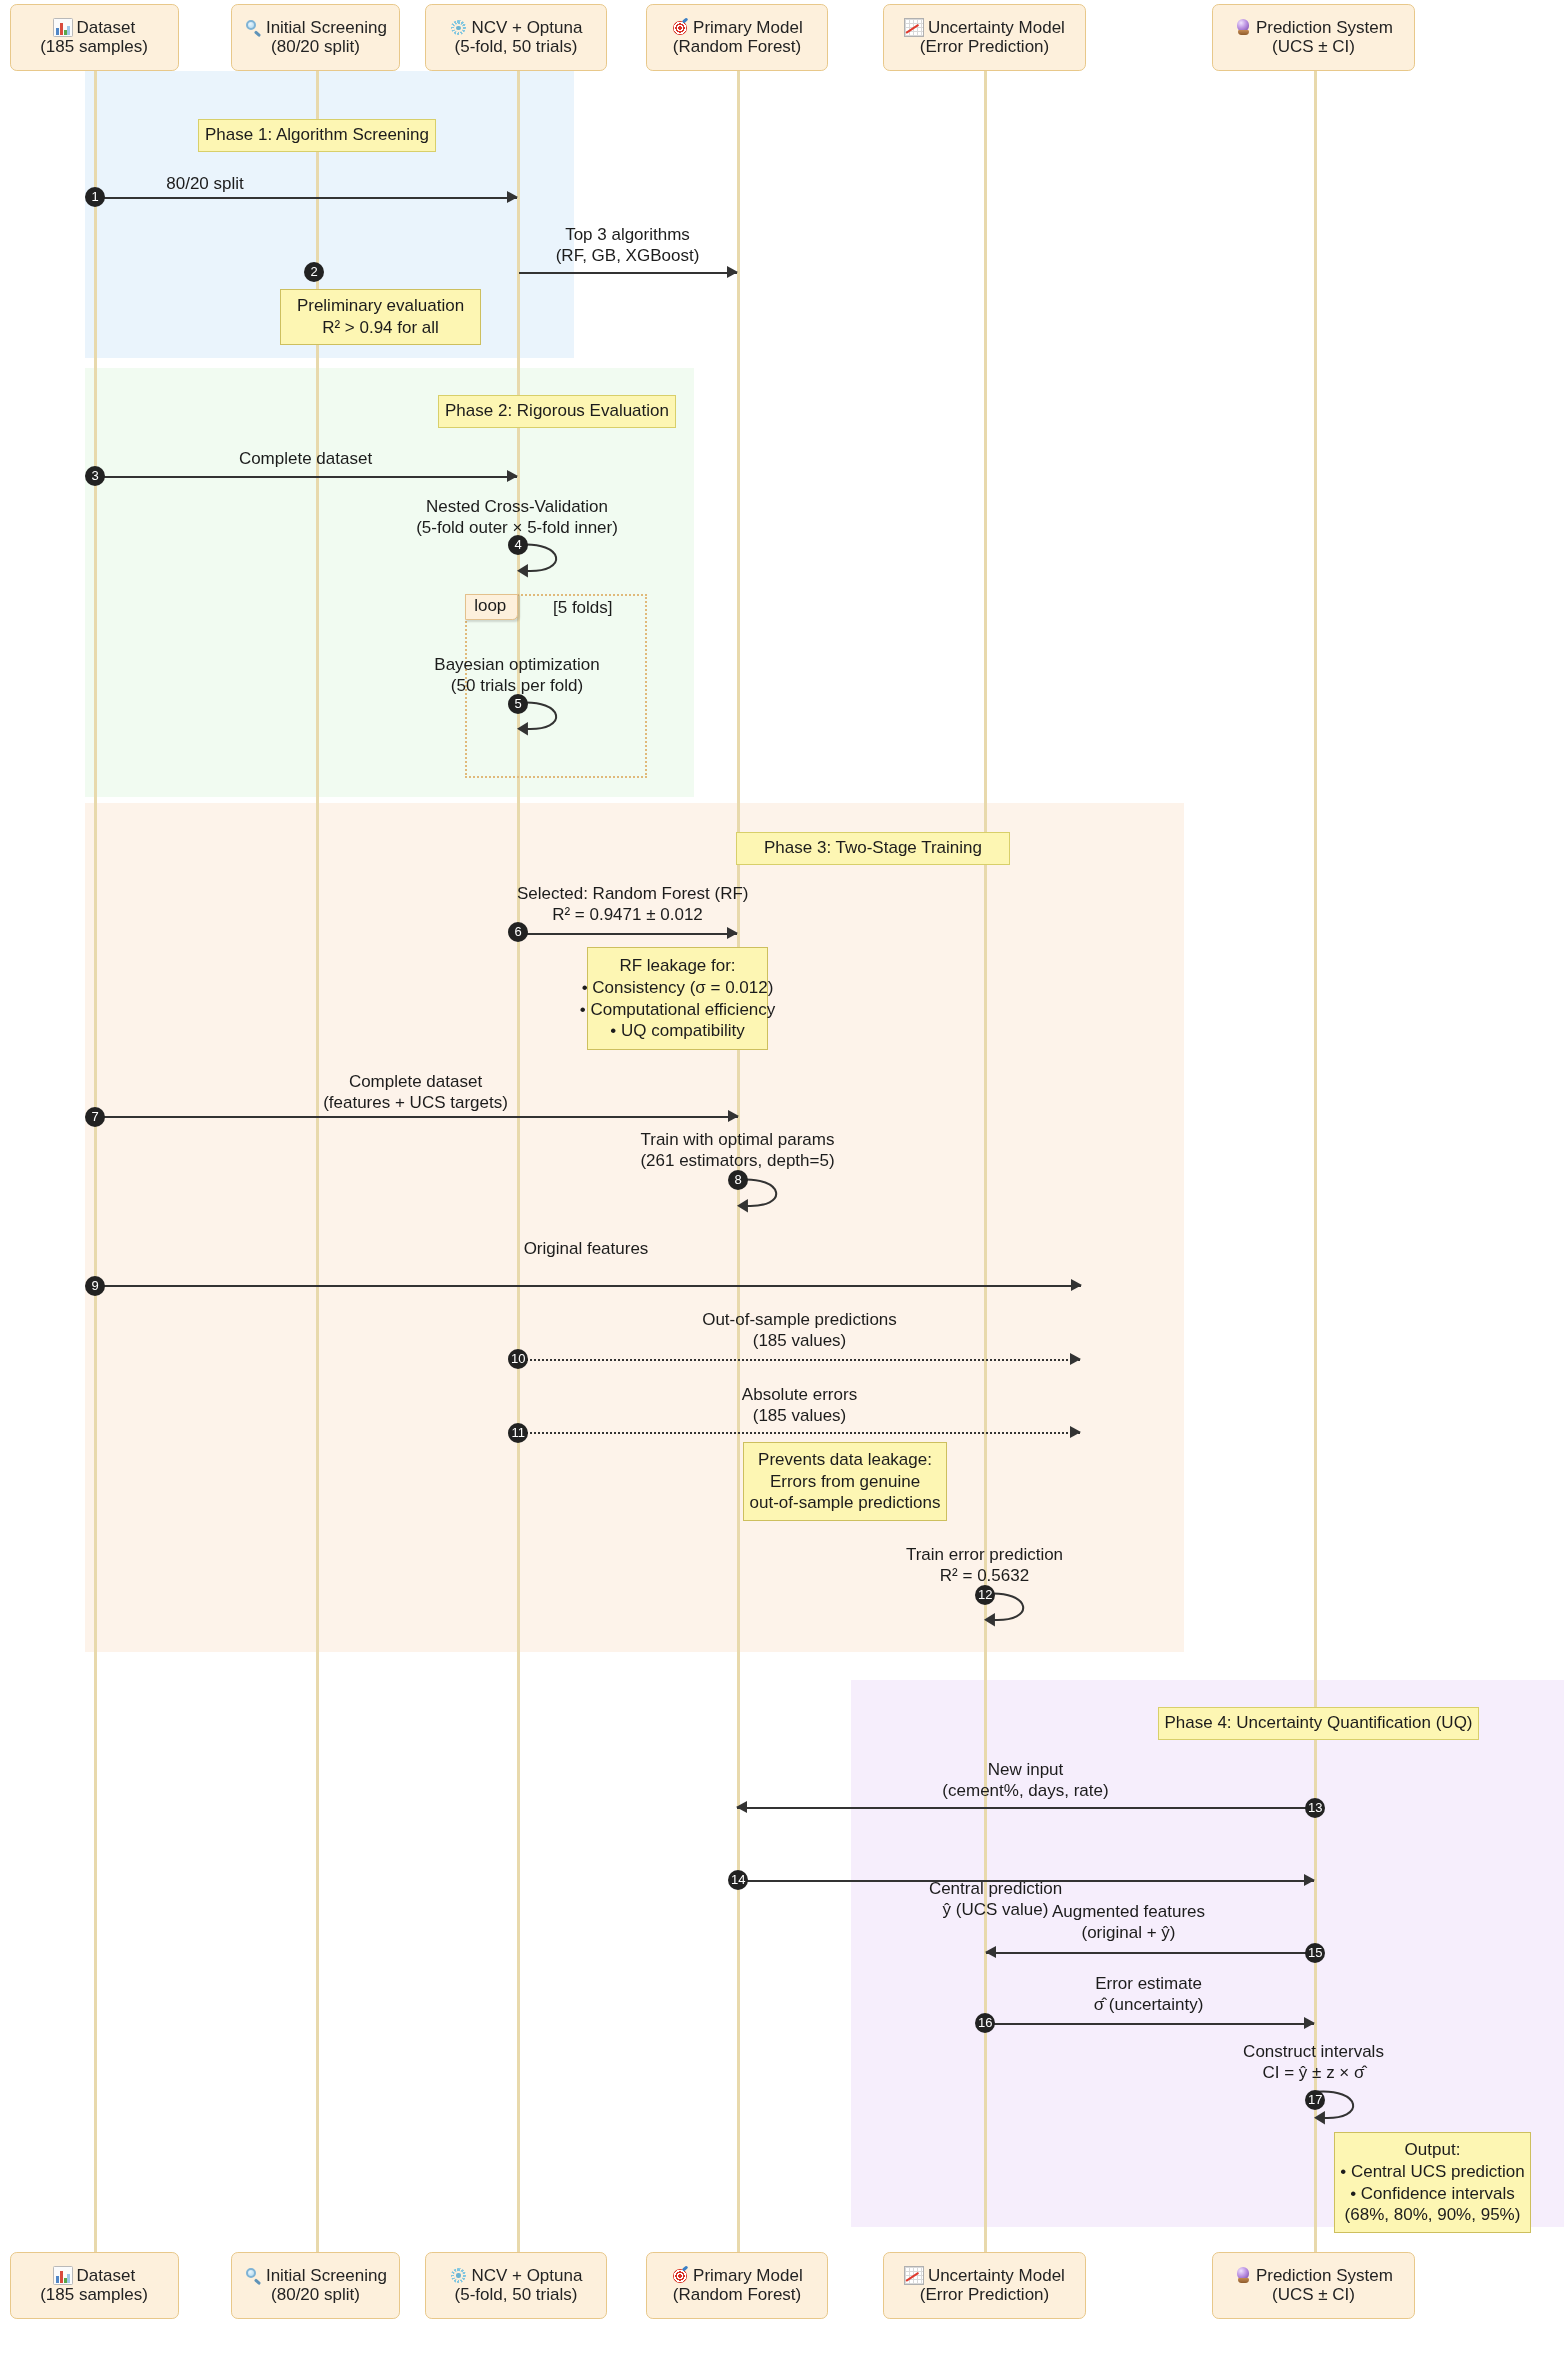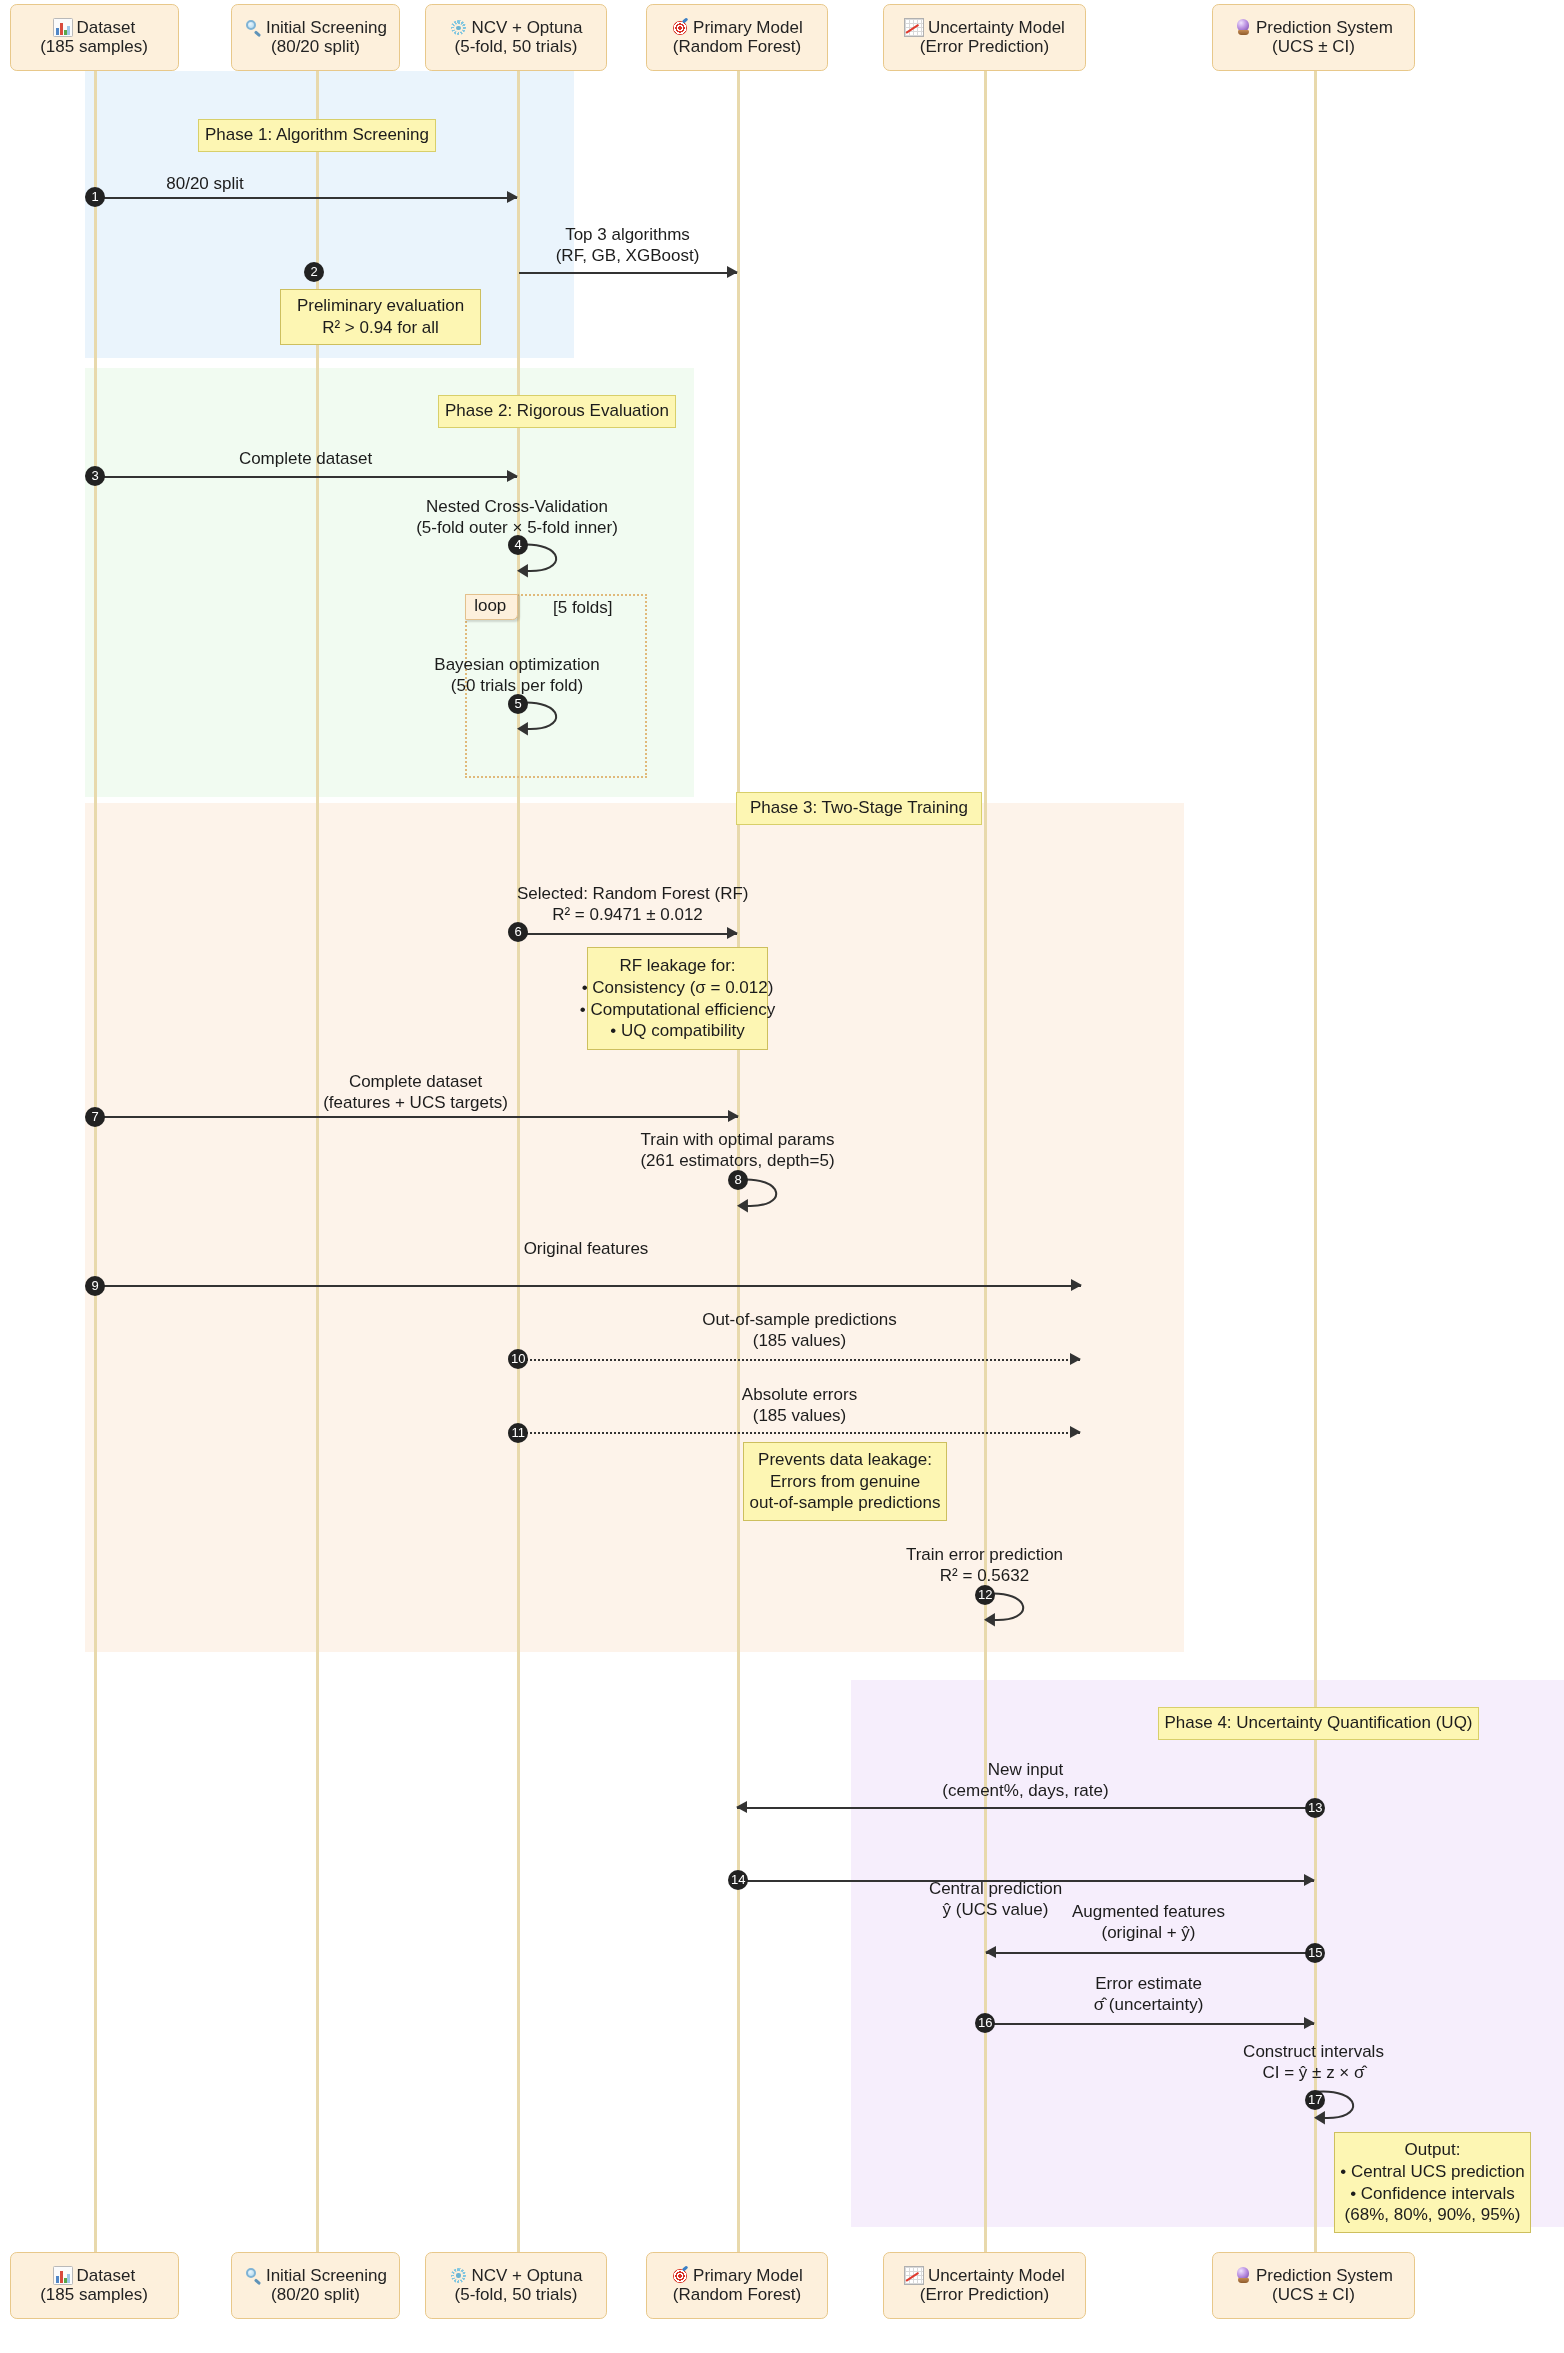--- a/index.html
+++ b/index.html
@@ -377,21 +377,21 @@
     <div>(50 trials per fold)</div>
   </div>
   <div class="selfmsg" style="left:517px;top:696px;width:75px;height:41px;">
     <svg width="75" height="41" viewBox="0 0 110 60">
       <path d="M2,10 C70,4 78,52 12,48" fill="none" stroke="#333333" stroke-width="3"></path>
       <polygon points="16,38 16,58 0,48" fill="#333333"></polygon>
     </svg>
   </div>
   <div class="seqnum" style="left:508px;top:694px;">5</div>
 
-  <div class="phase-title" style="left:736px;top:792px;width:246px;height:33px;">Phase 3: Two-Stage Training</div>
+  <div class="phase-title" style="left:736px;top:832px;width:274px;height:33px;">Phase 3: Two-Stage Training</div>
 
   <div class="msg-label" style="left:517px;top:884px;width:221px;">
     <div>Selected: Random Forest (RF)</div>
     <div>R² = 0.9471 ± 0.012</div>
   </div>
   <div class="msg" style="left:519px;top:933px;width:218px;">
     <div class="line"></div>
       <div class="head right"></div>
   </div>
   <div class="seqnum" style="left:508px;top:922px;">6</div>
@@ -487,21 +487,21 @@
   <div class="msg-label" style="left:737px;top:1831px;width:517px;margin-top:48px;">
     <div>Central prediction</div>
     <div>ŷ (UCS value)</div>
   </div>
   <div class="msg" style="left:740px;top:1880px;width:574px;">
     <div class="line"></div>
       <div class="head right"></div>
   </div>
   <div class="seqnum" style="left:728px;top:1870px;">14</div>
 
-  <div class="msg-label" style="left:984px;top:1902px;width:329px;">
+  <div class="msg-label" style="left:964px;top:1902px;width:329px;">
     <div>Augmented features</div>
     <div>(original + ŷ)</div>
   </div>
   <div class="msg" style="left:986px;top:1952px;width:328px;">
     <div class="line"></div>
       <div class="head left"></div>
   </div>
   <div class="seqnum" style="left:1305px;top:1943px;">15</div>
 
   <div class="msg-label" style="left:984px;top:1974px;width:329px;">

